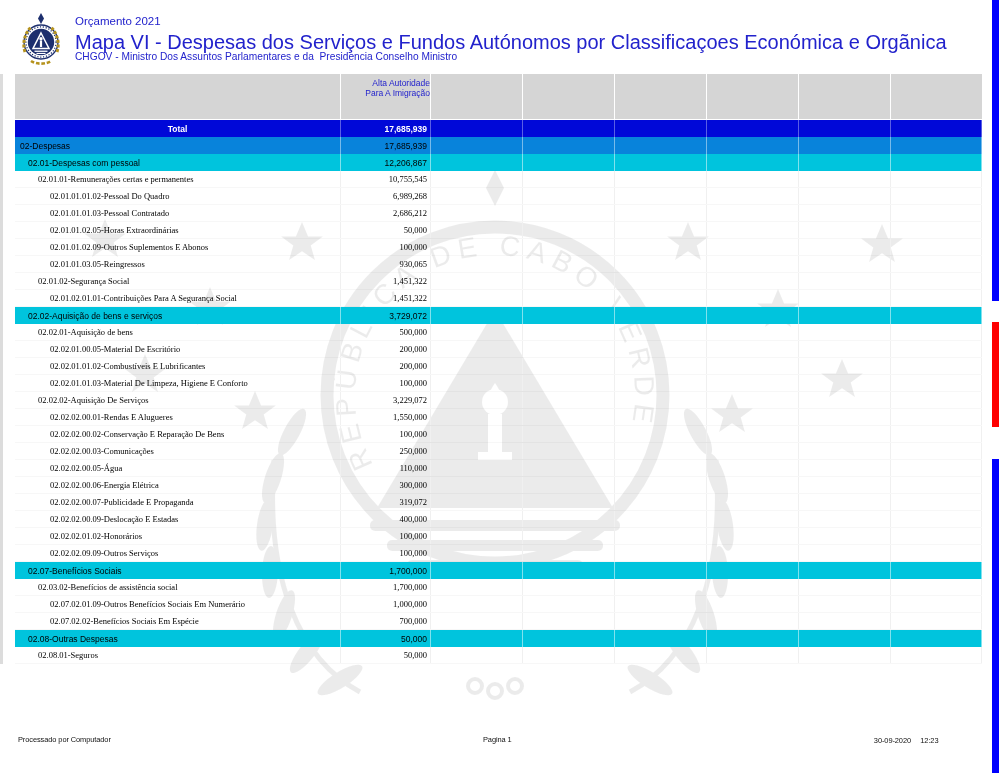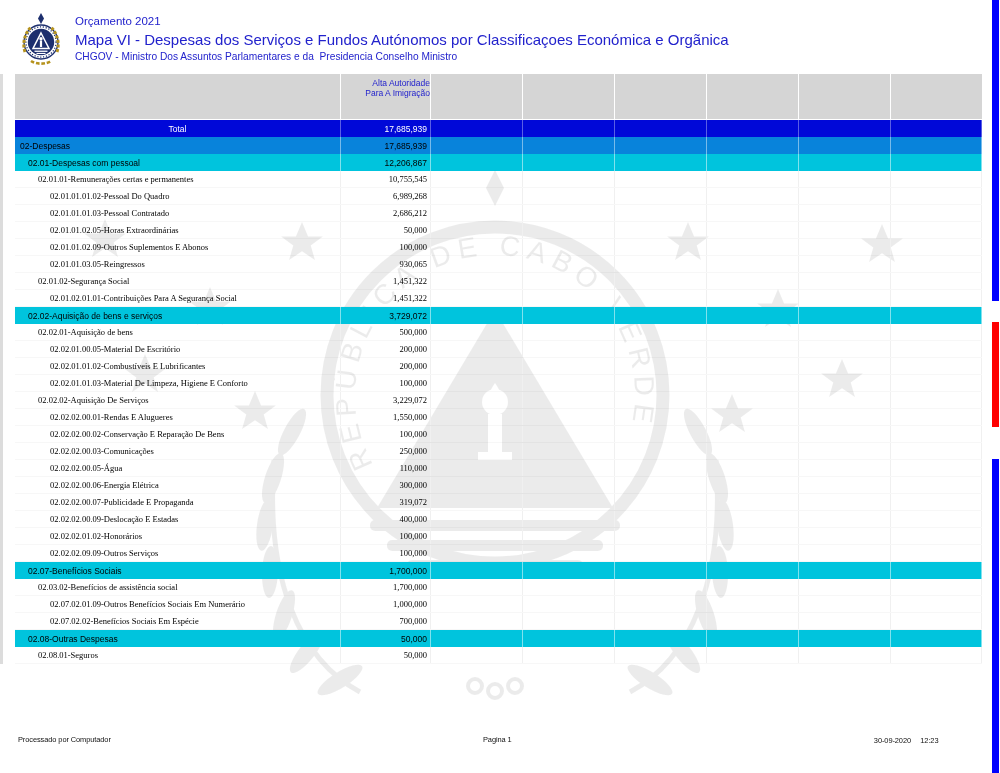--- a/index.html
+++ b/index.html
@@ -3,38 +3,38 @@
 <meta charset="utf-8">
 <style>
   html,body{margin:0;padding:0;background:#888;}
   .page{position:relative;width:1000px;height:773px;background:#fff;overflow:hidden;
         font-family:"Liberation Sans","DejaVu Sans",sans-serif;margin:0 auto;}
   
   .wm{position:absolute;left:60px;top:100px;width:870px;height:600px;opacity:.16;pointer-events:none;}
   
   .logo{position:absolute;left:16px;top:12px;width:50px;height:56px;}
   .budget-label{position:absolute;left:75px;top:15px;font-size:11.5px;color:var(--accent-blue,#2222cc);}
-  .report-title{position:absolute;left:75px;top:31px;font-size:15px;color:var(--accent-blue,#2222cc);white-space:pre;}
+  .report-title{position:absolute;left:75px;top:31px;font-size:20px;color:var(--accent-blue,#2222cc);white-space:pre;}
   .org-subtitle{position:absolute;left:75px;top:50px;font-size:10.5px;color:var(--accent-blue,#2222cc);
                 white-space:pre;transform:scaleX(.97);transform-origin:left;}
   
   .left-edge{position:absolute;left:0;top:74px;width:3px;height:590px;background:#dcdcdc;}
   .btable{position:absolute;left:15px;top:74px;width:967px;}
   .thead{display:flex;height:45px;background:var(--header-gray,#d5d5d5);margin-bottom:1px;box-sizing:border-box;}
   .th-label{width:325px;}
   .th-value{width:90px;border-left:1px solid #fff;box-sizing:border-box;color:var(--accent-blue,#2222cc);
             font-size:8.5px;line-height:10px;text-align:right;padding-top:4px;}
   .th-empty{width:92px;border-left:1px solid #fff;box-sizing:border-box;}
   .trow{display:flex;height:17px;align-items:center;font-size:8.5px;color:#000;box-sizing:border-box;}
   .lbl{width:325px;box-sizing:border-box;white-space:nowrap;overflow:hidden;}
   .val{width:90px;box-sizing:border-box;text-align:left;padding-right:3px;border-left:1px solid var(--div);height:100%;
        display:flex;align-items:center;justify-content:flex-end;}
   .ecell{width:92px;border-left:1px solid var(--div);height:100%;box-sizing:border-box;}
   .ecell:last-child{border-right:1px solid var(--div);}
-  .row-total{--div:rgba(255,255,255,.35);background:var(--row-total,#0008d8);color:#fff;}
+  .row-total{--div:rgba(255,255,255,.35);background:var(--row-total,#0008d8);color:#fff;font-weight:bold;}
   .row-total .lbl{text-align:center;}
   .row-l1{--div:rgba(255,255,255,.45);background:var(--row-l1,#0883db);}
   .row-l1 .lbl{padding-left:5px;}
   .row-l2{--div:rgba(255,255,255,.5);background:var(--row-l2,#00c4dd);}
   .row-l2 .lbl{padding-left:13px;}
   .row-i3,.row-i4{--div:#f0f0f0;border-bottom:1px solid rgba(0,0,0,.03);font-family:Liberation Serif, serif;}
   .row-i3 .lbl{padding-left:23px;}
   .row-i4 .lbl{padding-left:35px;}
   
   .edge-bar{position:absolute;left:992px;width:7px;}

